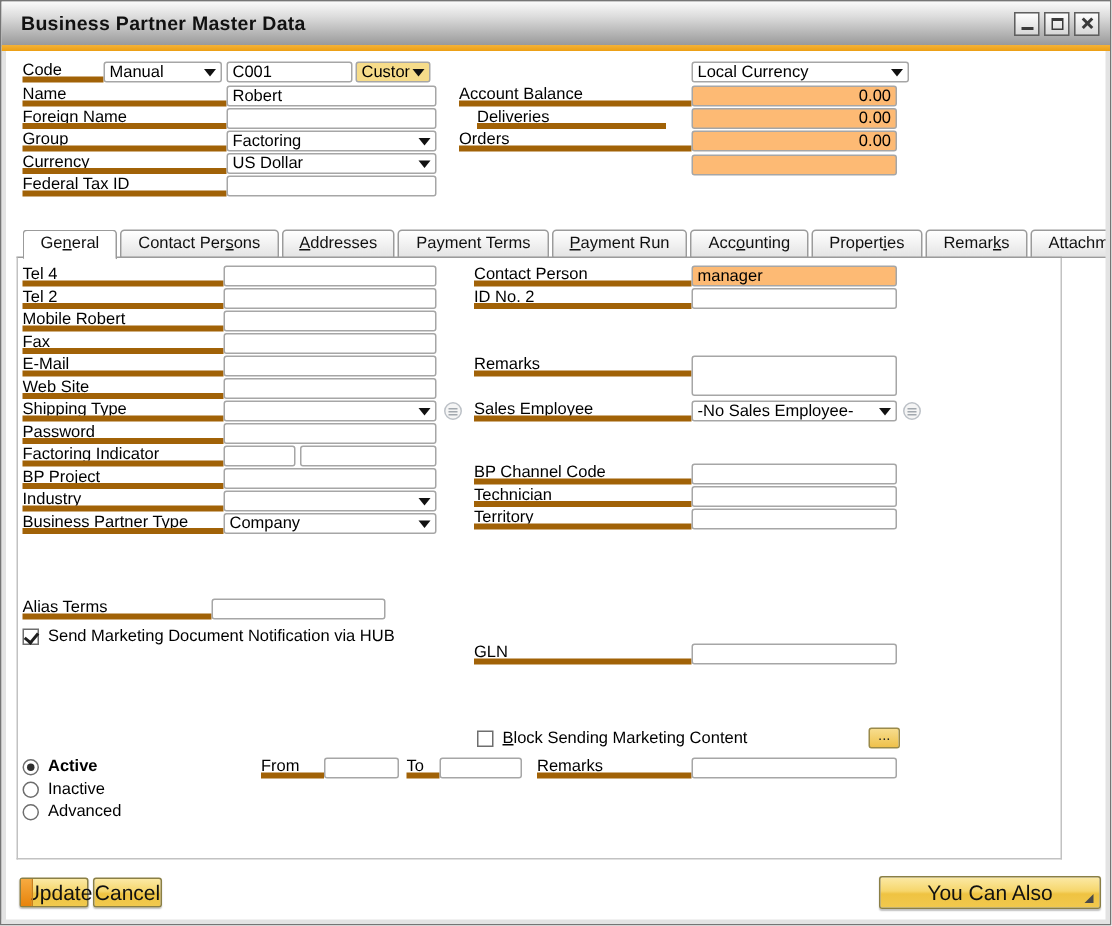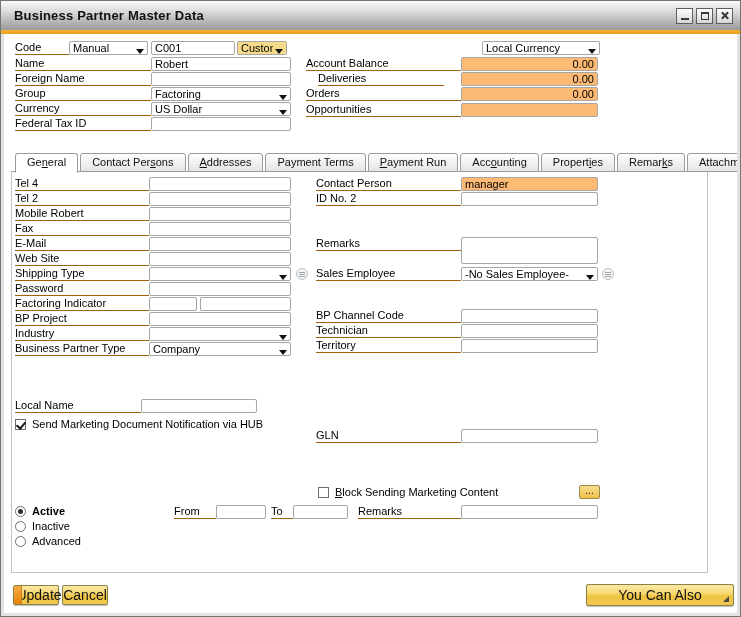--- a/index.html
+++ b/index.html
@@ -19,28 +19,28 @@
     justify-content:center;cursor:pointer;}
   .g-min{width:8px;height:7px;border-bottom:2px solid #3A3A3A;}
   .g-max{width:8px;height:8px;box-sizing:border-box;border:1px solid #3A3A3A;border-top-width:2px;}
   .g-close{position:relative;width:9px;height:9px;}
   .g-close::before,.g-close::after{content:"";position:absolute;left:4px;top:0;width:2px;height:9px;background:#3A3A3A;}
   .g-close::before{transform:rotate(45deg);} .g-close::after{transform:rotate(-45deg);}
   .goldline{position:absolute;left:0;right:0;top:29px;height:4px;
     background:linear-gradient(180deg,#F4B237,#EC9F14);}
   
   .lbl{position:absolute;height:14px;line-height:13px;font-size:11px;color:#000;
-    border-bottom:1px solid #a16207;box-sizing:border-box;white-space:nowrap;overflow:hidden;}
+    border-bottom:4px solid #a16207;box-sizing:border-box;white-space:nowrap;overflow:hidden;}
   .fld{position:absolute;height:14px;box-sizing:border-box;border:1px solid #A6A6A6;
     border-radius:2px;background:#FFF;font-size:11px;font-family:inherit;color:#000;
     padding:0 3px;line-height:12px;}
   input.fld{outline:none;margin:0;}
   .ro{background:#fdba74;}
   .amount{text-align:right;}
-  .combo{display:flex;align-items:flex-end;cursor:pointer;}
+  .combo{display:flex;align-items:center;cursor:pointer;}
   .combo .ctext{flex:1;overflow:hidden;white-space:nowrap;}
   .arrow{width:0;height:0;border-left:4px solid transparent;border-right:4px solid transparent;
     border-top:5px solid #111;margin-left:2px;flex:none;}
   .combo.gold{background:#F6DC8A;}
   .circle-icon{position:absolute;width:12px;height:12px;box-sizing:border-box;border:1px solid #BCC1C7;
     border-radius:50%;background:#F5F5F5;display:flex;flex-direction:column;justify-content:center;
     align-items:center;gap:1px;cursor:pointer;}
   .circle-icon i{display:block;width:6px;height:1px;background:#A2A8AE;}
   .checkbox{position:absolute;width:11px;height:11px;box-sizing:border-box;border:1px solid #6E6E6E;
     background:#FFF;cursor:pointer;}
@@ -121,35 +121,34 @@
 
   <div class="lbl" style="left:14px;top:101px;width:136px">Currency</div>
   <div class="fld combo" style="left:150px;top:101px;width:140px">
     <span class="ctext">US Dollar</span>
     <span class="arrow"></span>
   </div>
 
   <div class="lbl" style="left:14px;top:116px;width:136px">Federal Tax ID</div>
   <input class="fld" style="left: 150px; top: 116px; width: 140px;" value="">
 
-  <div class="fld combo" style="left:481px;top:40px;width:118px">
+  <div class="fld combo" style="left:460px;top:40px;width:145px">
     <span class="ctext">Local Currency</span>
     <span class="arrow"></span>
   </div>
 
   <div class="lbl" style="left:305px;top:56px;width:155px">Account Balance</div>
   <div class="fld ro amount" style="left:460px;top:56px;width:137px">0.00</div>
 
   <div class="lbl" style="left:317px;top:71px;width:126px">Deliveries</div>
   <div class="fld ro amount" style="left:460px;top:71px;width:137px">0.00</div>
 
   <div class="lbl" style="left:305px;top:86px;width:155px">Orders</div>
   <div class="fld ro amount" style="left:460px;top:86px;width:137px">0.00</div>
 
-  <div class="lbl" style="left:305px;top:102px;width:155px">Opportunities</div>
   <div class="fld ro" style="left:460px;top:102px;width:137px"></div>
 
   <div class="tabbox"></div>
   <div class="tabstrip">
       <div class="tab active">Ge<u>n</u>eral</div>
       <div class="tab">Contact Per<u>s</u>ons</div>
       <div class="tab"><u>A</u>ddresses</div>
       <div class="tab">Payment Terms</div>
       <div class="tab"><u>P</u>ayment Run</div>
       <div class="tab">Acc<u>o</u>unting</div>
@@ -231,21 +230,21 @@
 
   <div class="lbl" style="left:315px;top:308px;width:145px">BP Channel Code</div>
   <input class="fld" style="left: 460px; top: 308px; width: 137px;" value="">
 
   <div class="lbl" style="left:315px;top:323px;width:145px">Technician</div>
   <input class="fld" style="left: 460px; top: 323px; width: 137px;" value="">
 
   <div class="lbl" style="left:315px;top:338px;width:145px">Territory</div>
   <input class="fld" style="left: 460px; top: 338px; width: 137px;" value="">
 
-  <div class="lbl" style="left:14px;top:398px;width:126px">Local Name</div>
+  <div class="lbl" style="left:14px;top:398px;width:126px">Alias Terms</div>
   <input class="fld" style="left: 140px; top: 398px; width: 116px;" value="">
 
   <span class="checkbox checked" style="left:14px;top:418px"></span>
   <span class="plain" style="left:31px;top:417px">Send Marketing Document Notification via HUB</span>
 
   <div class="lbl" style="left:315px;top:428px;width:145px">GLN</div>
   <input class="fld" style="left: 460px; top: 428px; width: 137px;" value="">
 
   <span class="checkbox" style="left:317px;top:486px"></span>
   <span class="plain" style="left:334px;top:485px"><u>B</u>lock Sending Marketing Content</span>

